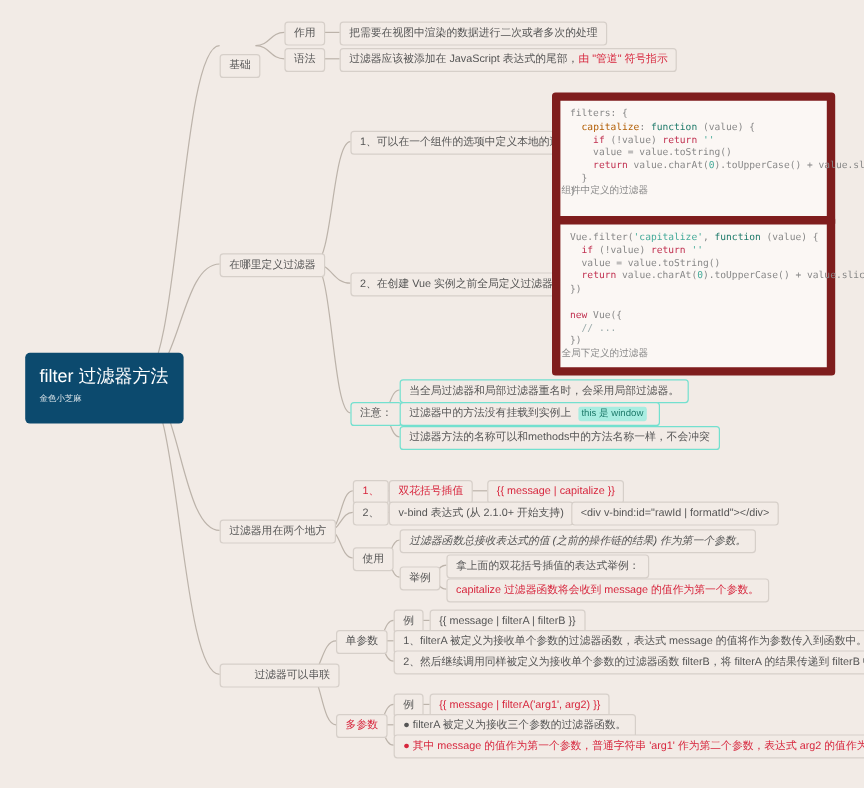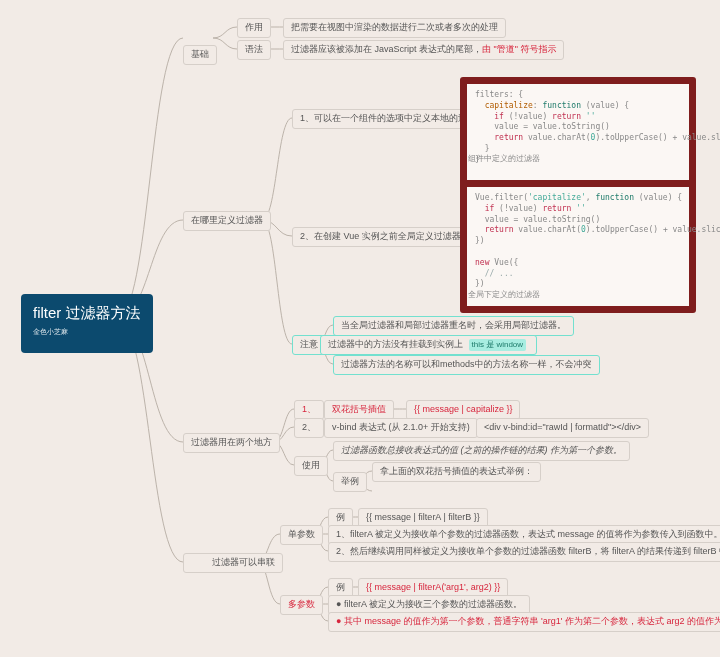--- a/index.html
+++ b/index.html
@@ -100,37 +100,38 @@
   <span class="kw-ret">return</span> value.charAt(<span class="kw-lit">0</span>).toUpperCase() + value.slice()
 })
 
 <span class="kw-ret">new</span> Vue({
   <span style="color:#9aa">// ...</span>
 })</span></div>
 <div class="caption-under" style="left:468px; top:289px;">全局下定义的过滤器</div>
 
 <div class="node hlbox" style="left:292px; top:335px;">注意：</div>
 <div class="node hlbox" style="left:333px; top:316px;">当全局过滤器和局部过滤器重名时，会采用局部过滤器。</div>
-<div class="node hlbox" style="left:320px; top:335px;">
+<div class="node hlbox" style="left:333px; top:335px;">
   <span>过滤器中的方法没有挂载到实例上</span>
   <span class="hltag">this 是 window</span>
 </div>
 <div class="node hlbox" style="left:333px; top:355px;">过滤器方法的名称可以和methods中的方法名称一样，不会冲突</div>
 
 <div class="node pill" style="left:183px; top:433px;">过滤器用在两个地方</div>
 <div class="node pill red" style="left:294px; top:400px;">1、</div>
 <div class="node pill red" style="left:324px; top:400px;">双花括号插值</div>
 <div class="node pill red" style="left:406px; top:400px;">{{ message | capitalize }}</div>
 <div class="node pill" style="left:294px; top:418px;">2、</div>
 <div class="node pill" style="left:324px; top:418px;">v-bind 表达式 (从 2.1.0+ 开始支持)</div>
 <div class="node pill" style="left:476px; top:418px;">&lt;div v-bind:id="rawId | formatId"&gt;&lt;/div&gt;</div>
 <div class="node pill" style="left:294px; top:456px;">使用</div>
 <div class="node pill" style="left:333px; top:441px;font-style:italic;">过滤器函数总接收表达式的值 (之前的操作链的结果) 作为第一个参数。</div>
 <div class="node pill" style="left:333px; top:472px;">举例</div>
 <div class="node pill" style="left:372px; top:462px;">拿上面的双花括号插值的表达式举例：</div>
+<div class="node pill red" style="left:372px; top:482px;">capitalize 过滤器函数将会收到 message 的值作为第一个参数。</div>
 
 <div class="node pill" style="left:183px; top:553px;padding-left:28px;">过滤器可以串联</div>
 <div class="node pill" style="left:280px; top:525px;">单参数</div>
 <div class="node pill" style="left:328px; top:508px;">例</div>
 <div class="node pill" style="left:358px; top:508px;">{{ message | filterA | filterB }}</div>
 <div class="node pill" style="left:328px; top:525px;"><span>1、</span><span>filterA 被定义为接收单个参数的过滤器函数，表达式 message 的值将作为参数传入到函数中。</span></div>
 <div class="node pill" style="left:328px; top:542px;"><span>2、</span><span>然后继续调用同样被定义为接收单个参数的过滤器函数 filterB，将 filterA 的结果传递到 filterB 中。</span></div>
 <div class="node pill red" style="left:280px; top:595px;">多参数</div>
 <div class="node pill" style="left:328px; top:578px;">例</div>
 <div class="node pill red" style="left:358px; top:578px;">{{ message | filterA('arg1', arg2) }}</div>

